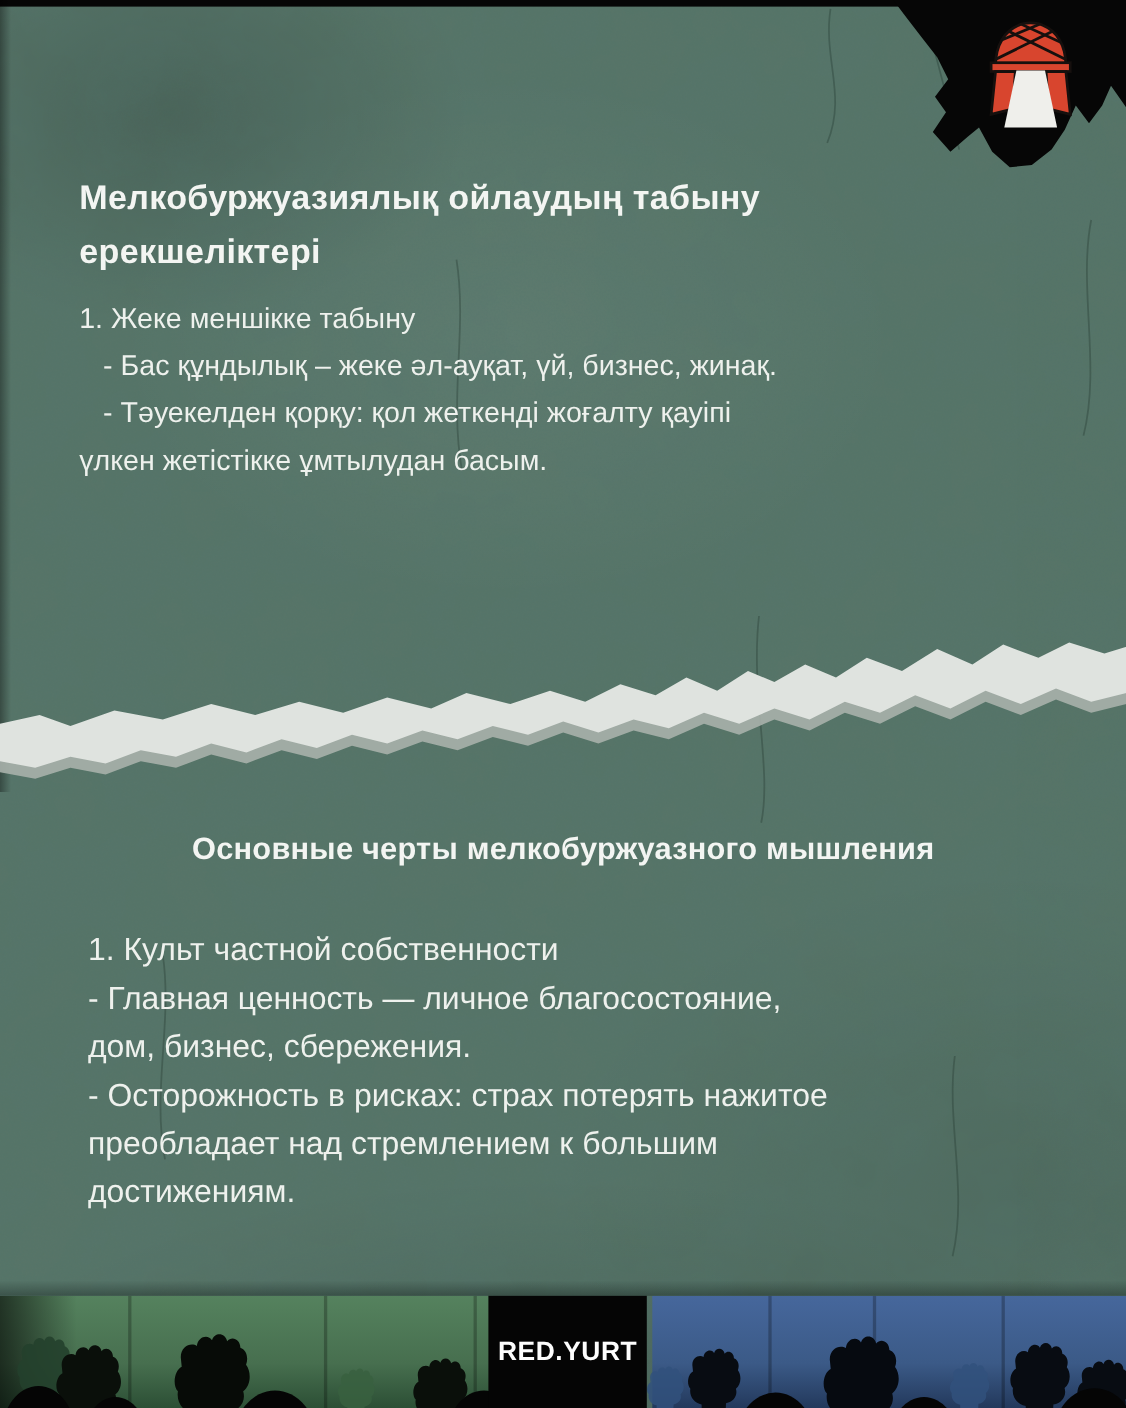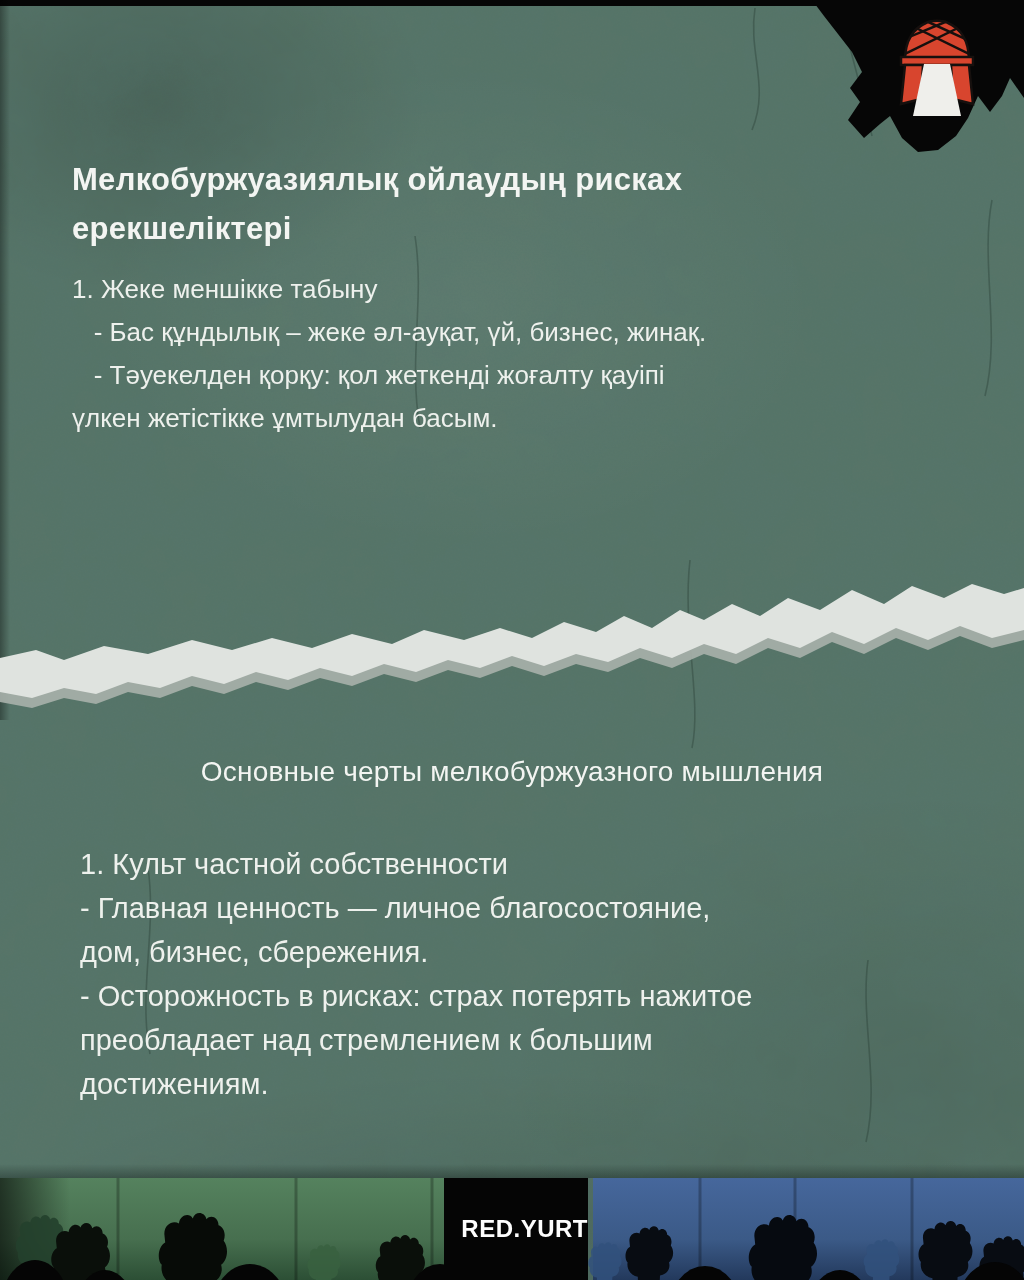--- a/index.html
+++ b/index.html
@@ -24,32 +24,32 @@
     letter-spacing:0.3px;white-space:pre-line;
   }
   .kk-body{
     position:absolute;left:72px;top:268px;width:880px;
     color:#eef1ed;font-size:26px;font-weight:400;line-height:1.66;
     white-space:pre-wrap;
   }
   .divider{position:absolute;left:0;top:560px;width:1024px;height:170px;}
   .ru-title{
     position:absolute;left:70px;right:70px;top:756px;margin:0;text-align:center;
-    color:#f3f5f2;font-size:28px;font-weight:normal;letter-spacing:0.2px;
+    color:#f3f5f2;font-size:28px;font-weight:bold;letter-spacing:0.2px;
   }
   .ru-body{
     position:absolute;right:74px;top:842px;width:870px;text-align:left;
     color:#eef1ed;font-size:29px;font-weight:400;line-height:1.52;
     white-space:pre-wrap;
   }
   .banner{position:absolute;left:0;bottom:0;width:1024px;height:102px;}
   .banner svg{position:absolute;inset:0;}
   .brand-panel{
     position:absolute;left:444px;top:0;width:144px;height:102px;
-    background:#050505;display:flex;align-items:center;justify-content:flex-end;
+    background:#050505;display:flex;align-items:center;justify-content:center;
   }
   .brand-text{color:#fdfdfd;font-size:24px;font-weight:bold;letter-spacing:0.5px;}
   .banner-shade{position:absolute;left:0;bottom:102px;width:1024px;height:14px;
     background:linear-gradient(180deg, transparent, rgba(10,20,16,0.35));}
 </style>
 </head>
 <body>
 
 <div class="poster">
 
@@ -91,21 +91,21 @@
         <line x1="92" y1="40" x2="140" y2="20"></line>
         <line x1="114" y1="20" x2="162" y2="42"></line>
       </g>
       <rect x="91" y="57" width="72" height="8" fill="#d8452e" stroke="#16100e" stroke-width="2.5"></rect>
       <path d="M95,65 L113,65 L111,99 L91,104 Z" fill="#d8452e" stroke="#16100e" stroke-width="2.5"></path>
       <path d="M141,65 L159,65 L163,104 L143,99 Z" fill="#d8452e" stroke="#16100e" stroke-width="2.5"></path>
       <path d="M114,64 L140,64 L151,116 L103,116 Z" fill="#efefeb"></path>
     </g>
   </svg>
 
-  <h1 class="kk-title">Мелкобуржуазиялық ойлаудың рисках
+  <h1 class="kk-title">Мелкобуржуазиялық ойлаудың табыну
 ерекшеліктері</h1>
   <div class="kk-body">1. Жеке меншікке табыну
    - Бас құндылық – жеке әл-ауқат, үй, бизнес, жинақ.
    - Тәуекелден қорқу: қол жеткенді жоғалту қауіпі
 үлкен жетістікке ұмтылудан басым.</div>
 
   <svg class="divider" viewBox="0 560 1024 170">
     <polygon fill="#a9b1ab" opacity="0.9" transform="translate(0,10)" points="0,658 36,650 64,660 104,646 148,654 192,640 232,650 272,638 312,648 352,634 392,644 424,630 464,640 500,628 532,638 564,622 596,632 624,616 652,628 680,610 704,620 732,604 760,616 788,598 820,610 852,590 884,604 912,586 944,598 972,584 1004,594 1024,588 1024,630 992,638 960,626 928,640 896,628 864,644 832,632 800,648 768,638 736,654 704,644 672,658 640,648 608,662 576,654 544,666 512,656 480,668 448,660 416,672 384,664 352,676 320,668 288,680 256,672 224,684 192,676 160,688 128,682 96,694 64,688 32,698 0,692"></polygon>
     <polygon fill="#dfe3df" points="0,658 36,650 64,660 104,646 148,654 192,640 232,650 272,638 312,648 352,634 392,644 424,630 464,640 500,628 532,638 564,622 596,632 624,616 652,628 680,610 704,620 732,604 760,616 788,598 820,610 852,590 884,604 912,586 944,598 972,584 1004,594 1024,588 1024,630 992,638 960,626 928,640 896,628 864,644 832,632 800,648 768,638 736,654 704,644 672,658 640,648 608,662 576,654 544,666 512,656 480,668 448,660 416,672 384,664 352,676 320,668 288,680 256,672 224,684 192,676 160,688 128,682 96,694 64,688 32,698 0,692"></polygon>
   </svg>

